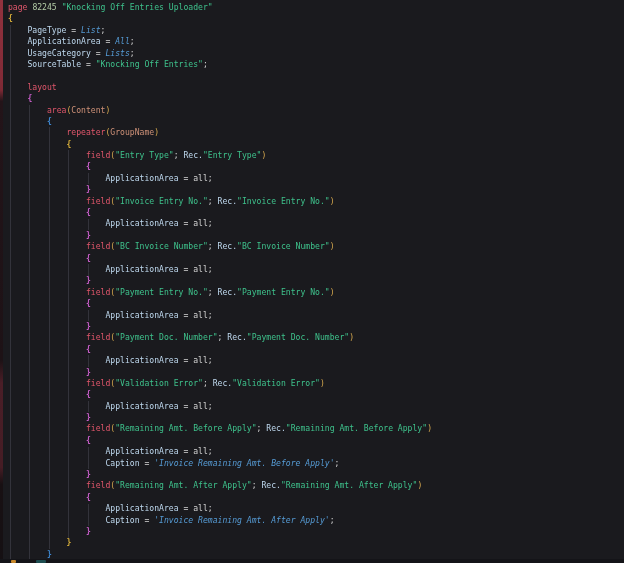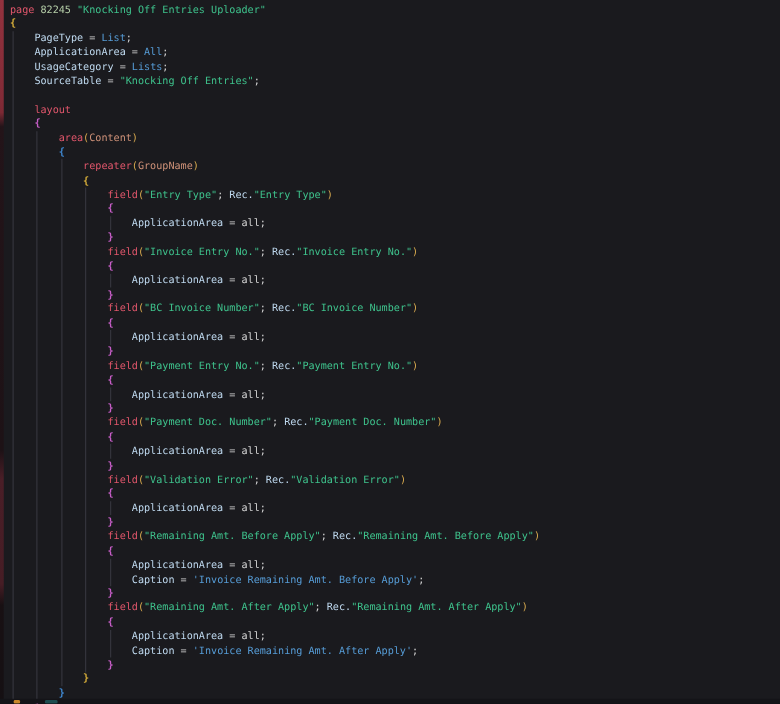--- a/index.html
+++ b/index.html
@@ -33,21 +33,21 @@
     z-index: 2;
     font-size: 8.1px;
     line-height: 11.4px;
     white-space: pre;
     font-family: inherit;
   }
   .code div { height: 11.4px; }
   .t-k { color: var(--k); margin-top: 20px; }
   .t-n { color: var(--n); }
   .t-s { color: var(--s); }
-  .t-b { color: var(--b); }
+  .t-b { color: var(--b); font-style: italic; }
   .t-i { color: var(--i); }
   .t-o { color: var(--o); }
   .t-p { color: var(--p); }
   .t-g { color: var(--g); font-weight: bold; }
   .t-m { color: var(--m); font-weight: bold; }
   .t-u { color: var(--u); font-weight: bold; }
   .t-e { color: var(--e); }
   .bottom-band {
     position: absolute;
     left: 0; right: 0; bottom: 0;

